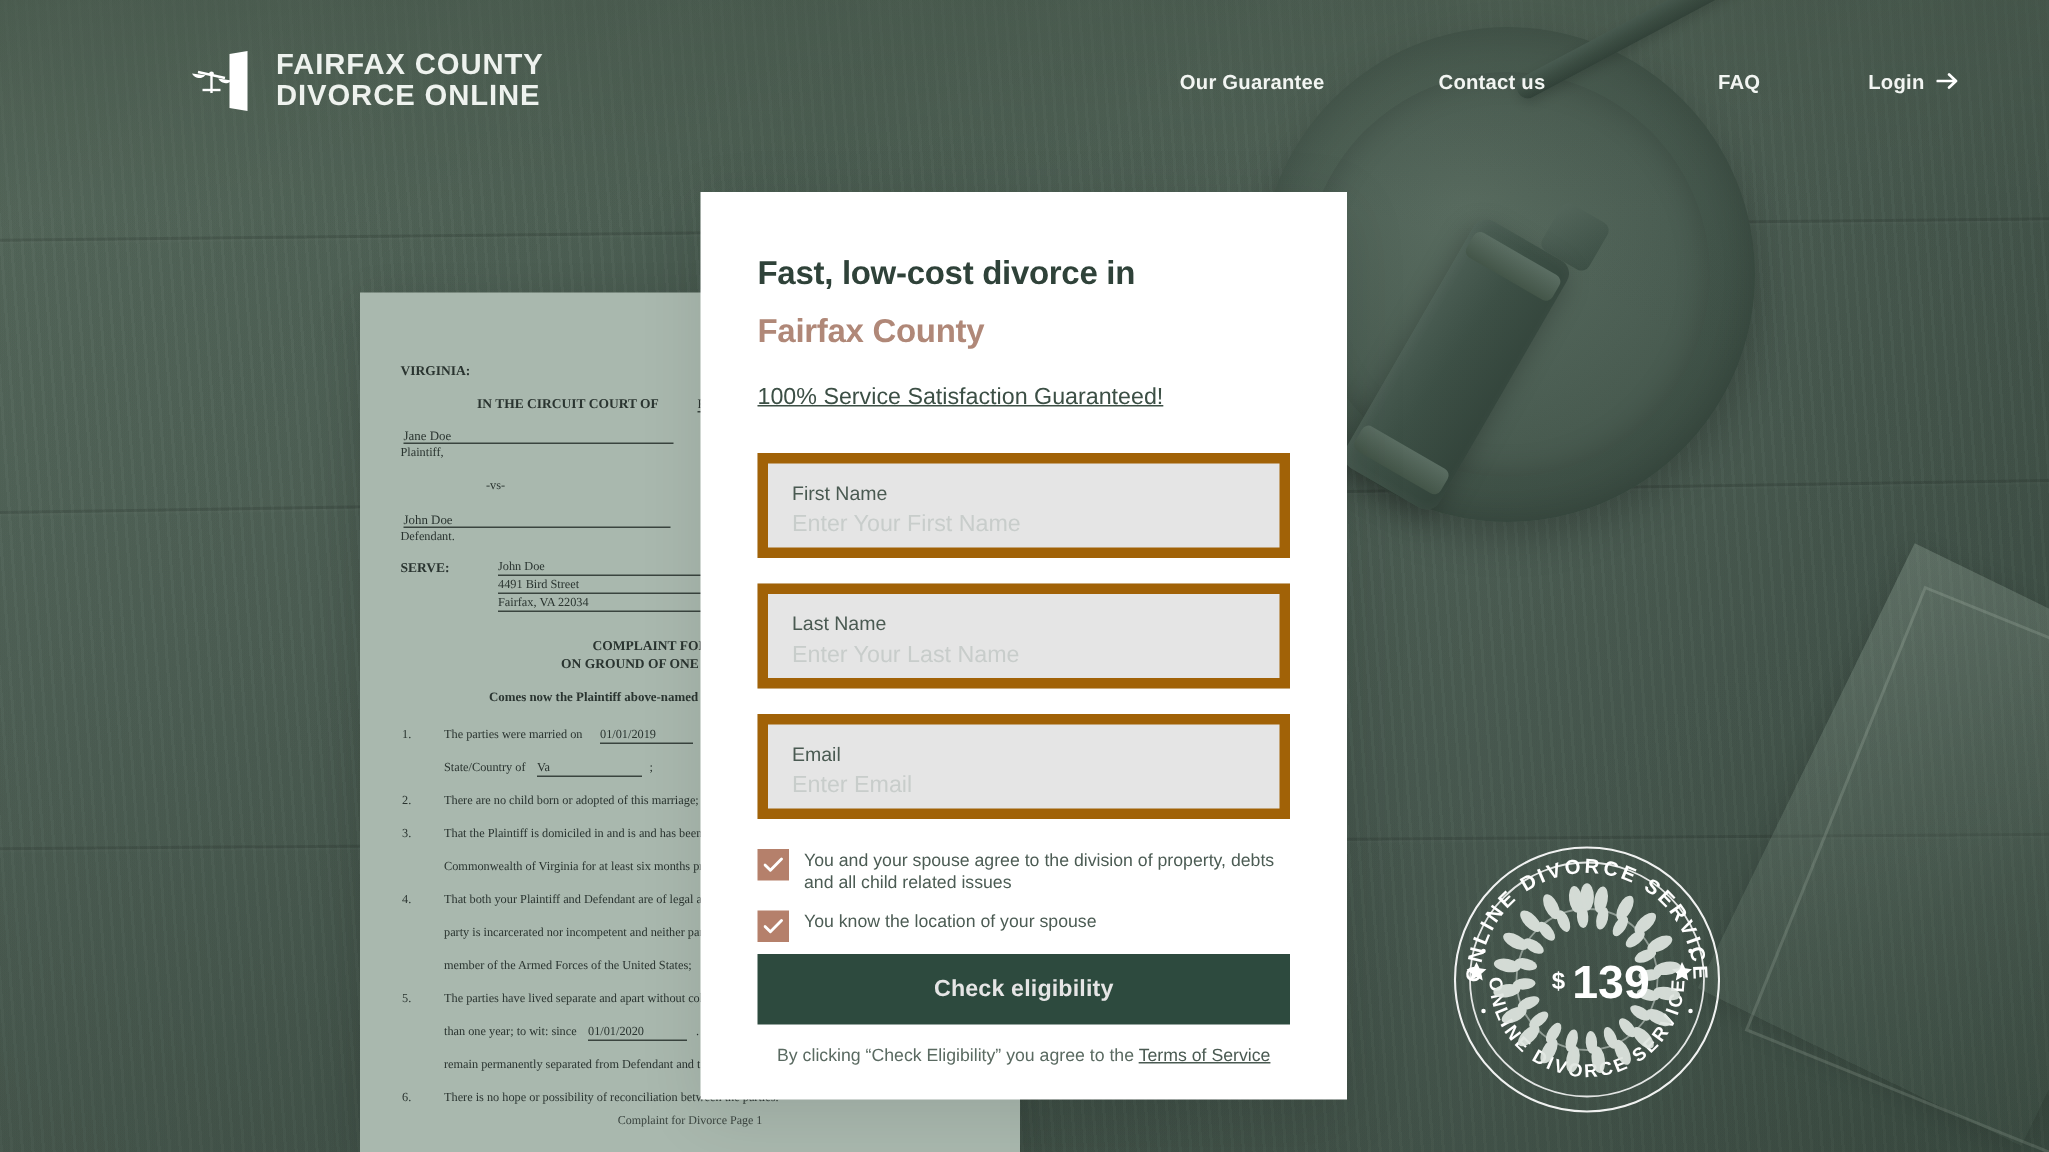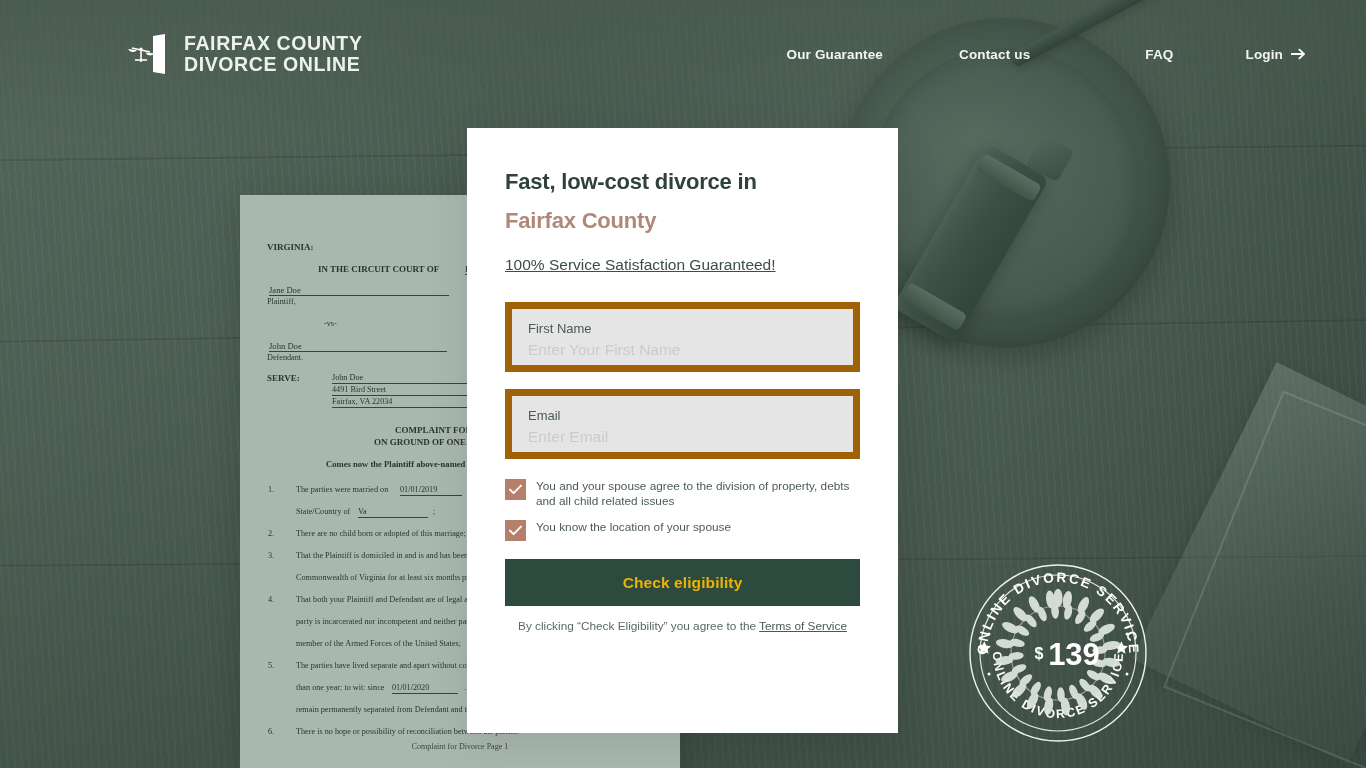--- a/index.html
+++ b/index.html
@@ -214,22 +214,22 @@
     display: flex; align-items: center; justify-content: center;
   }
   .cbox svg { display:block; }
   .check-label {
     font-size: 11.8px; line-height: 15px; color: #4c5c54;
     padding-top: 1px;
   }
 
   .cta {
     display: block; width: 100%; height: 47px;
-    margin-top: 18px;
-    background: #2d4a3e; color: #eab308;
+    margin-top: 8px;
+    background: #2d4a3e; color: #e5e5e5;
     border: none; cursor: pointer;
     font-family: "Liberation Sans", sans-serif;
     font-size: 15.5px; font-weight: 700; letter-spacing: 0.1px;
   }
   .terms {
     margin-top: 13px;
     text-align: center;
     font-size: 11.8px; color: #5a6a61;
   }
   .terms a { color: #4a5a52; text-decoration: underline; }
@@ -358,20 +358,24 @@
     <span>Fast, low-cost divorce in</span><br>
     <span class="accent">Fairfax County</span>
   </h1>
   <p class="card-sub">100% Service Satisfaction Guaranteed!</p>
 
   <div class="field">
     <div class="field-label">First Name</div>
     <input type="text" placeholder="Enter Your First Name" style="">
   </div>
 
+  <div class="field">
+    <div class="field-label">Last Name</div>
+    <input type="text" placeholder="Enter Your Last Name" style="">
+  </div>
 
   <div class="field">
     <div class="field-label">Email</div>
     <input type="text" placeholder="Enter Email" style="">
   </div>
 
   <div class="checks">
     <div class="check-row">
       <span class="cbox">
         <svg width="13" height="11" viewBox="0 0 13 11">

